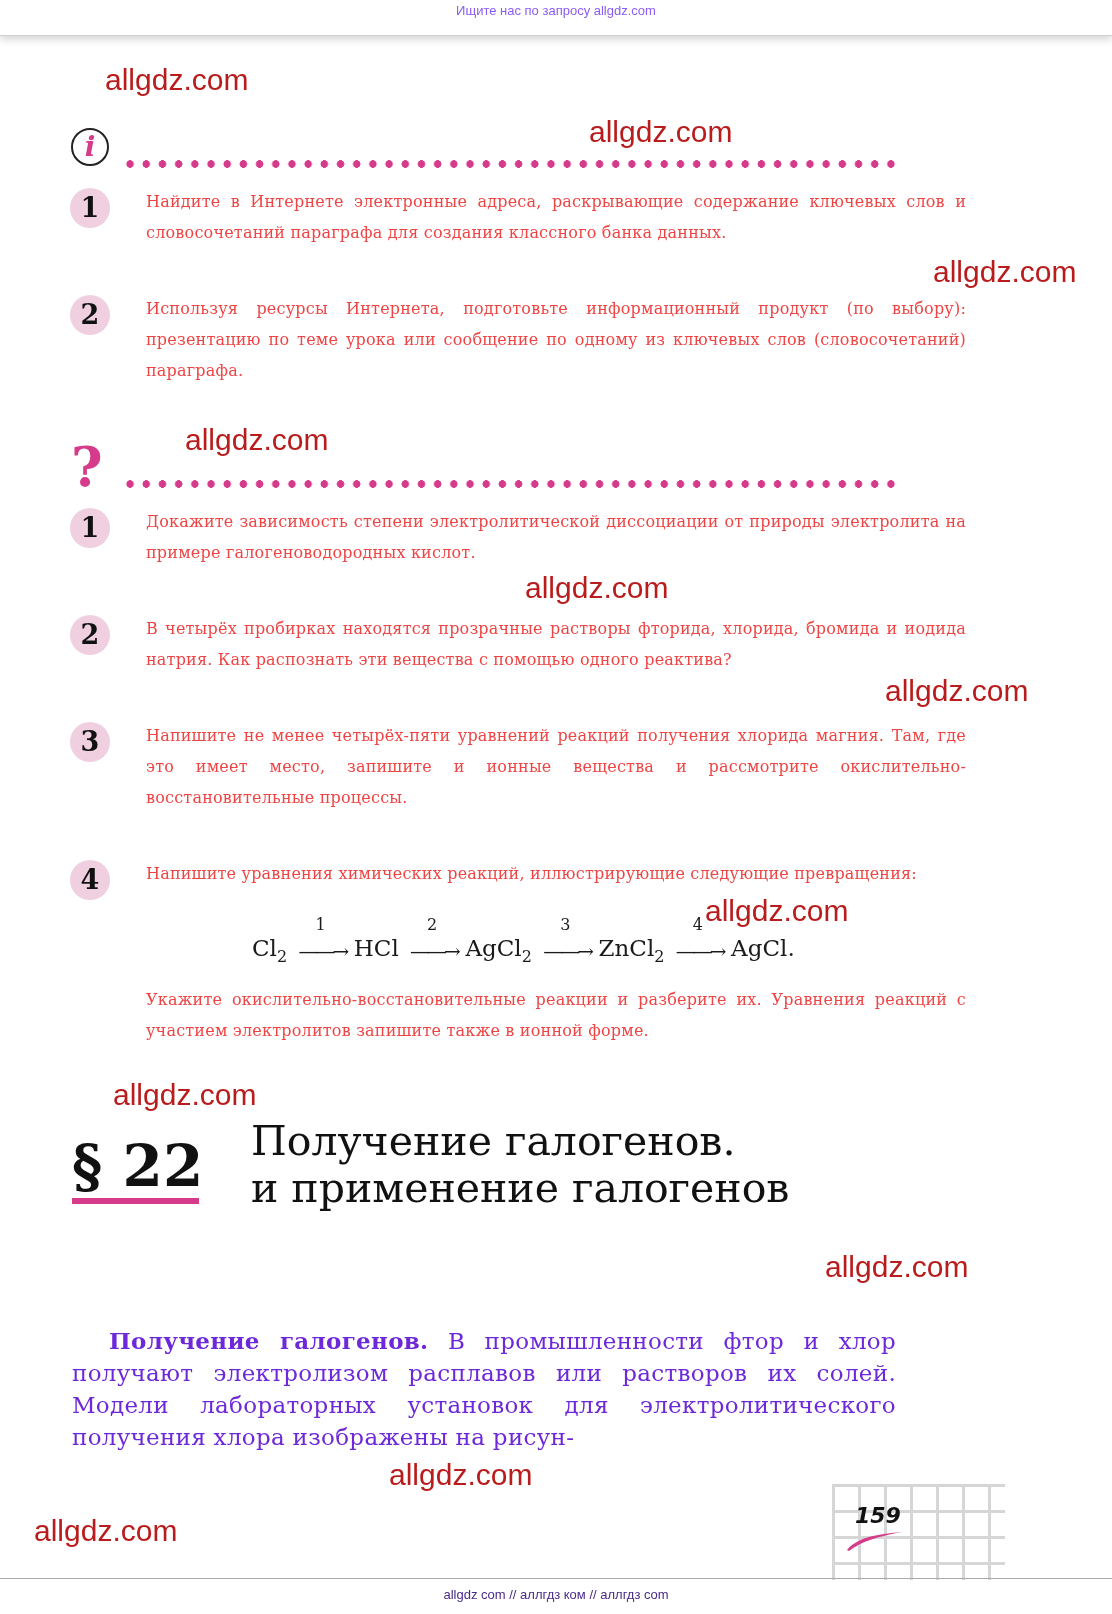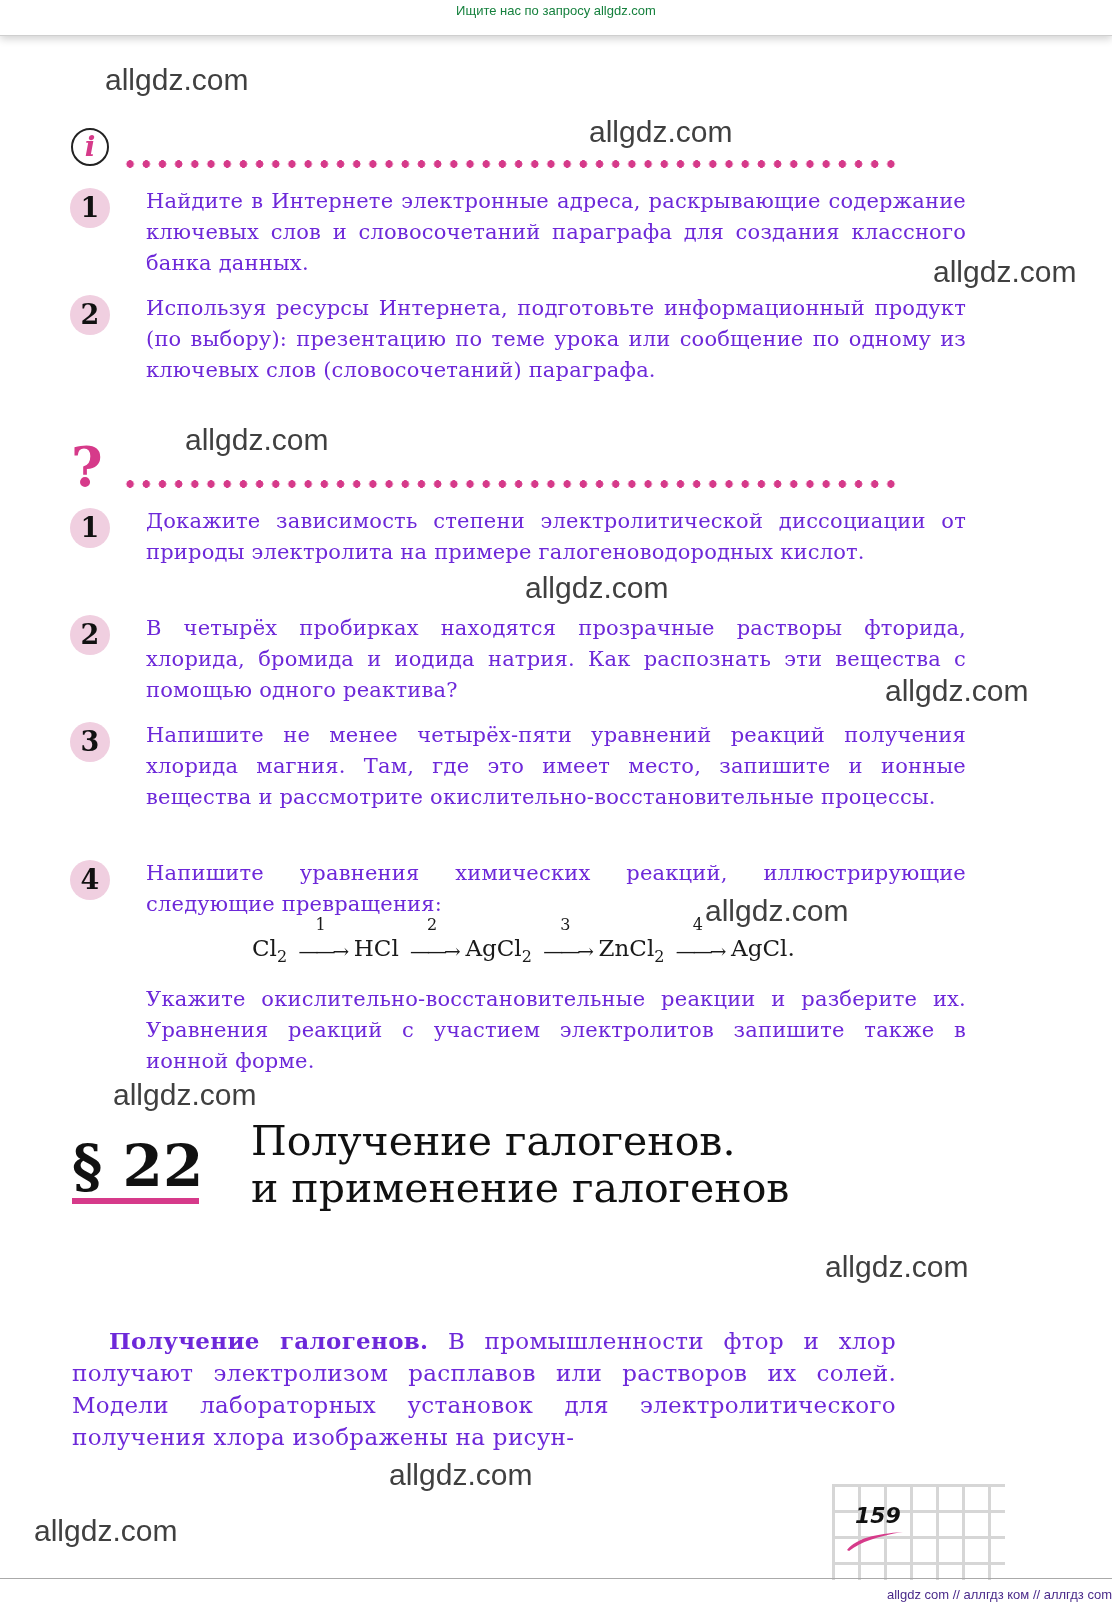--- a/index.html
+++ b/index.html
@@ -8,25 +8,25 @@
     background: #ffffff; font-family: "DejaVu Serif", serif; color: #1a1a1a;
   }
   .banner {
     position: absolute; left: 0; top: 0; width: 1112px; height: 35px;
     background: #ffffff; border-bottom: 1px solid #cfcfcf;
     box-shadow: 0 3px 8px rgba(0,0,0,0.18);
     text-align: center; z-index: 3;
   }
   .banner span {
     display: inline-block; 
-    font-family: "Liberation Sans", sans-serif; font-size: 13px; color: #15803d;
+    font-family: "Liberation Sans", sans-serif; font-size: 13px; color: #8b5cf6;
   }
   .wm {
     position: absolute; font-family: "Liberation Sans", sans-serif;
-    font-size: 30px; color: #404040; white-space: nowrap; z-index: 2; line-height: 1;
+    font-size: 30px; color: #b91c1c; white-space: nowrap; z-index: 2; line-height: 1;
   }
   .section-icon { position: absolute; left: 71px; z-index: 1; }
   .info-icon {
     top: 128px; width: 38px; height: 38px; border: 2px solid #222;
     border-radius: 50%; box-sizing: border-box; text-align: center;
     font-family: "DejaVu Serif", serif; font-style: italic; font-weight: bold;
     font-size: 28px; line-height: 34px; color: #d63a8a;
   }
   .q-icon {
     top: 440px; font-family: "DejaVu Serif", serif; font-weight: bold;
@@ -41,22 +41,22 @@
     position: absolute; left: 70px; width: 830px;
   }
   .badge {
     position: absolute; left: 0; top: 2px; width: 40px; height: 40px;
     border-radius: 50%; background: #f0cfe0;
     font-family: "DejaVu Serif", serif; font-weight: bold; font-size: 27px;
     line-height: 40px; text-align: center; color: #111;
   }
   .task-text {
     position: absolute; left: 76px; width: 820px;
-    font-family: "DejaVu Serif", serif; font-size: 21px; line-height: 31px;
-    text-align: justify; color: #6d28d9; letter-spacing: 0.2px;
+    font-family: "DejaVu Serif", serif; font-size: 16px; line-height: 31px;
+    text-align: justify; color: #ef4444; letter-spacing: 0.2px;
   }
   .formula {
     position: absolute; left: 252px; top: 935px;
     font-family: "DejaVu Serif", serif; font-size: 23px; color: #1a1a1a;
     white-space: nowrap;
   }
   .formula sub { font-size: 16px; }
   .arrow {
     display: inline-block; position: relative; width: 44px; margin: 0 4px;
     text-align: center; vertical-align: middle;
@@ -98,21 +98,21 @@
     font-family: "DejaVu Sans", sans-serif; font-style: italic; font-weight: bold;
     font-size: 22px; color: #111; z-index: 2;
   }
   .page-swoosh {
     position: absolute; left: 845px; top: 1530px; width: 60px; height: 22px; z-index: 2;
   }
   .footer-line {
     position: absolute; left: 0; top: 1578px; width: 1112px; height: 1px; background: #aaaaaa;
   }
   .footer {
-    position: absolute; left: 0; top: 1587px; width: 1112px; text-align: right;
+    position: absolute; left: 0; top: 1587px; width: 1112px; text-align: center;
     font-family: "Liberation Sans", sans-serif; font-size: 13px; color: #4a2a8a;
   }
 </style>
 </head>
 <body>
 
 <div class="banner">
   <span>Ищите нас по запросу allgdz.com</span>
 </div>
 

